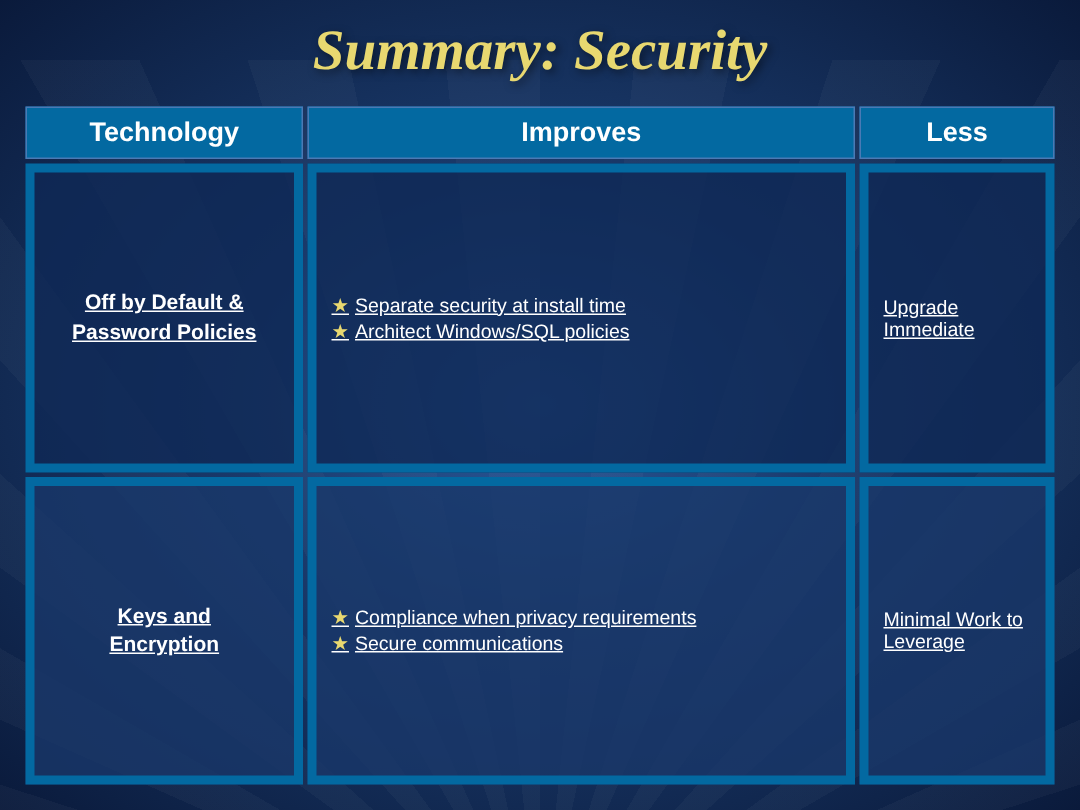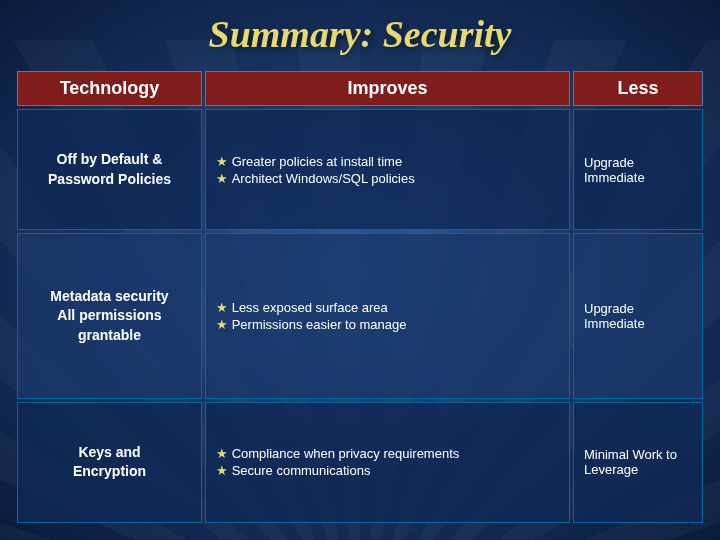--- a/index.html
+++ b/index.html
@@ -70,36 +70,37 @@
     }
 
     table {
       width: 100%;
       border-collapse: separate;
       border-spacing: 3px;
       flex: 1;
     }
 
     th {
-      background: #7f1d1d;
+      background: #0369a1;
       color: #ffffff;
       font-size: 18px;
       font-weight: bold;
       text-align: center;
       padding: 6px 10px;
       border: 1px solid #4a7ab5;
     }
 
     td {
       background: rgba(20, 50, 100, 0.75);
       color: #ffffff;
       vertical-align: middle;
       padding: 6px 10px;
-      border: 1px solid #0369a1;
+      border: 6px solid #0369a1;
       font-size: 13px;
+      text-decoration: underline;
     }
 
     .col-tech {
       width: 185px;
       text-align: center;
       font-size: 14px;
       font-weight: bold;
     }
 
     .col-improves {
@@ -157,39 +158,25 @@
           <th>Improves</th>
           <th>Less</th>
         </tr>
       </thead>
       <tbody id="table-body">
       <tr>
             <td class="col-tech tech-two-line">Off by Default &amp;<br>Password Policies</td>
             <td class="col-improves">
               <div class="bullet-line">
                 <span class="star">★</span>
-                <span>Greater policies at install time</span>
+                <span>Separate security at install time</span>
               </div>
               <div class="bullet-line">
                 <span class="star">★</span>
                 <span>Architect Windows/SQL policies</span>
-              </div>
-            </td>
-            <td class="col-when">Upgrade<br>Immediate</td>
-          </tr>
-          <tr>
-            <td class="col-tech tech-two-line">Metadata security<br>All permissions<br>grantable</td>
-            <td class="col-improves">
-              <div class="bullet-line">
-                <span class="star">★</span>
-                <span>Less exposed surface area</span>
-              </div>
-              <div class="bullet-line">
-                <span class="star">★</span>
-                <span>Permissions easier to manage</span>
               </div>
             </td>
             <td class="col-when">Upgrade<br>Immediate</td>
           </tr>
           <tr>
             <td class="col-tech tech-two-line">Keys and<br>Encryption</td>
             <td class="col-improves">
               <div class="bullet-line">
                 <span class="star">★</span>
                 <span>Compliance when privacy requirements</span>

